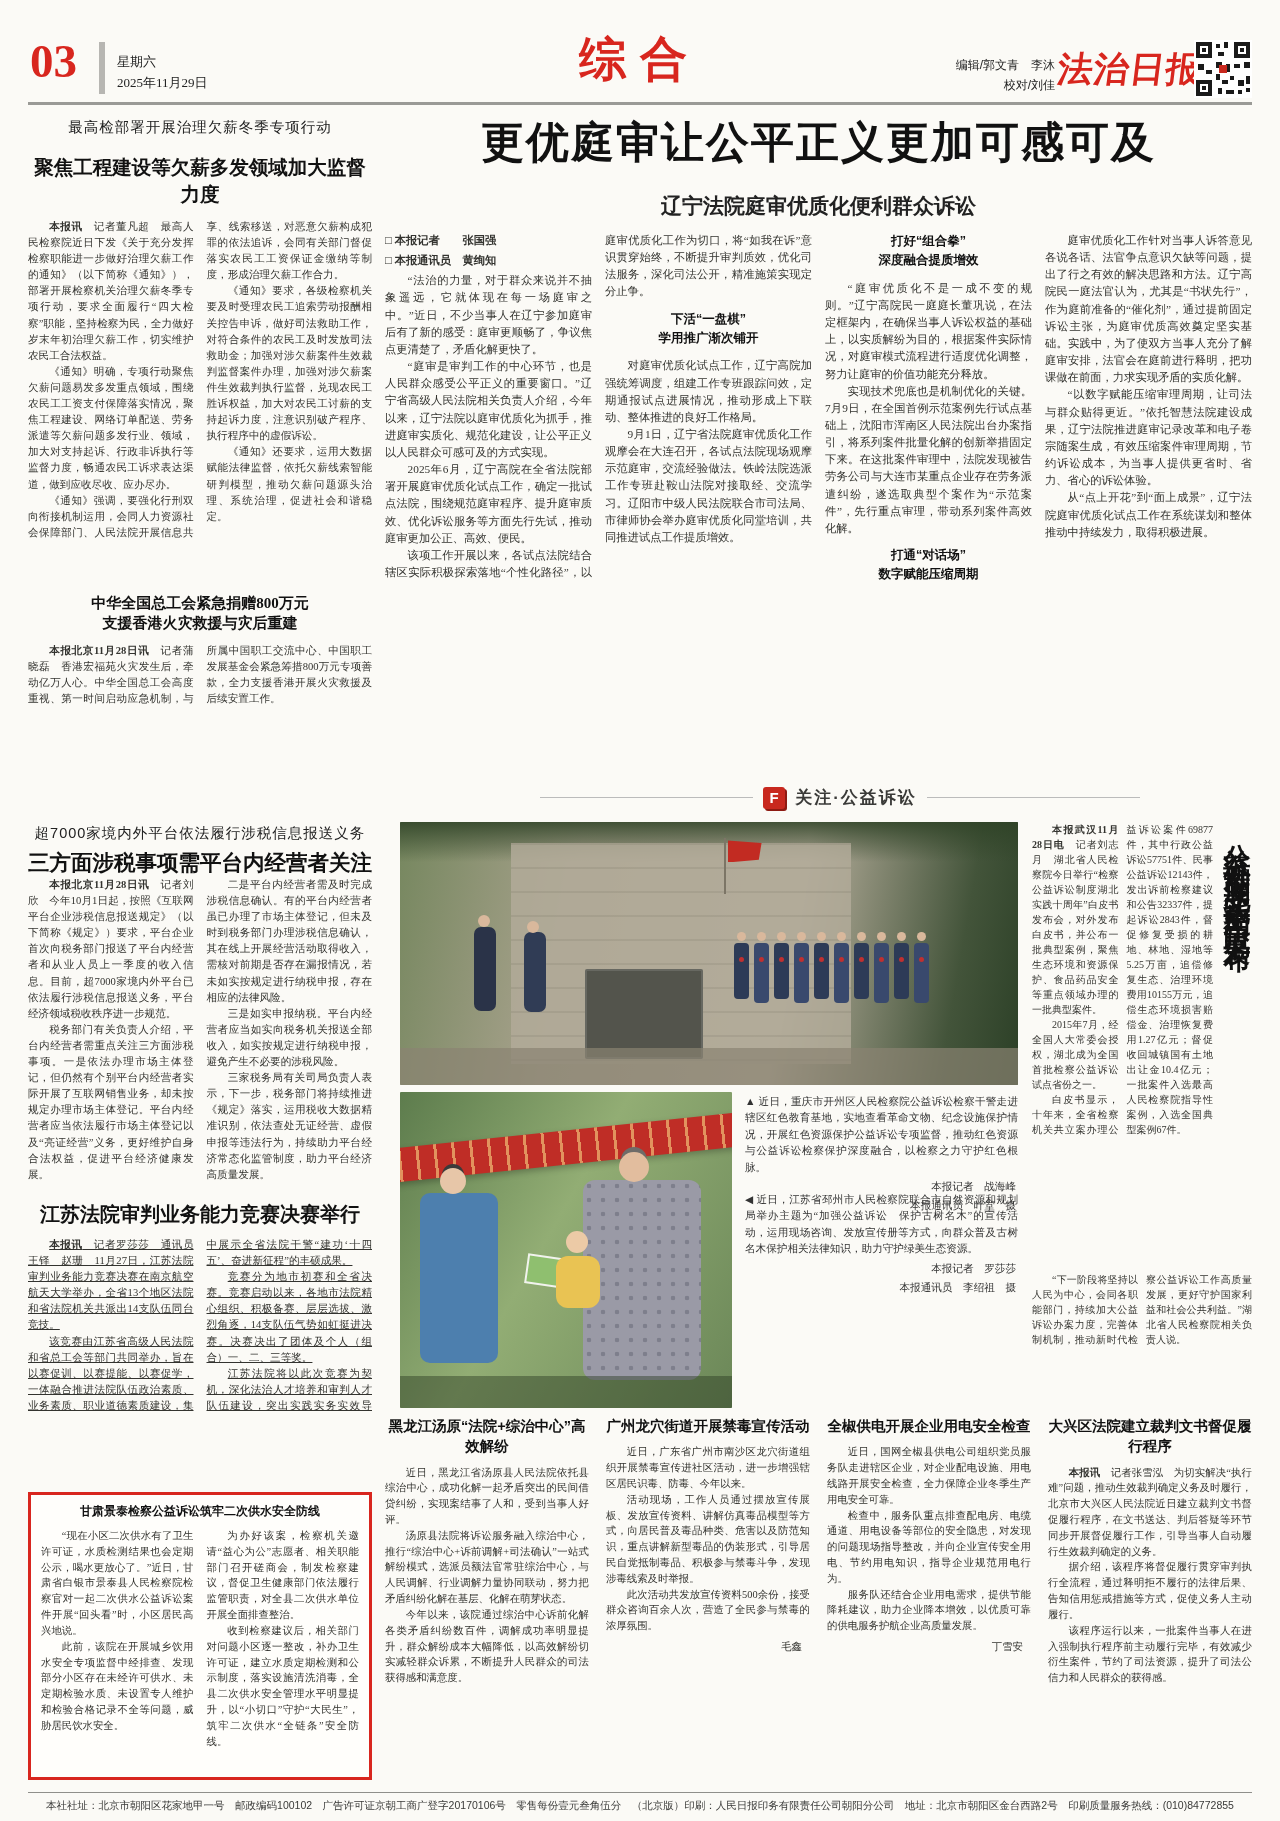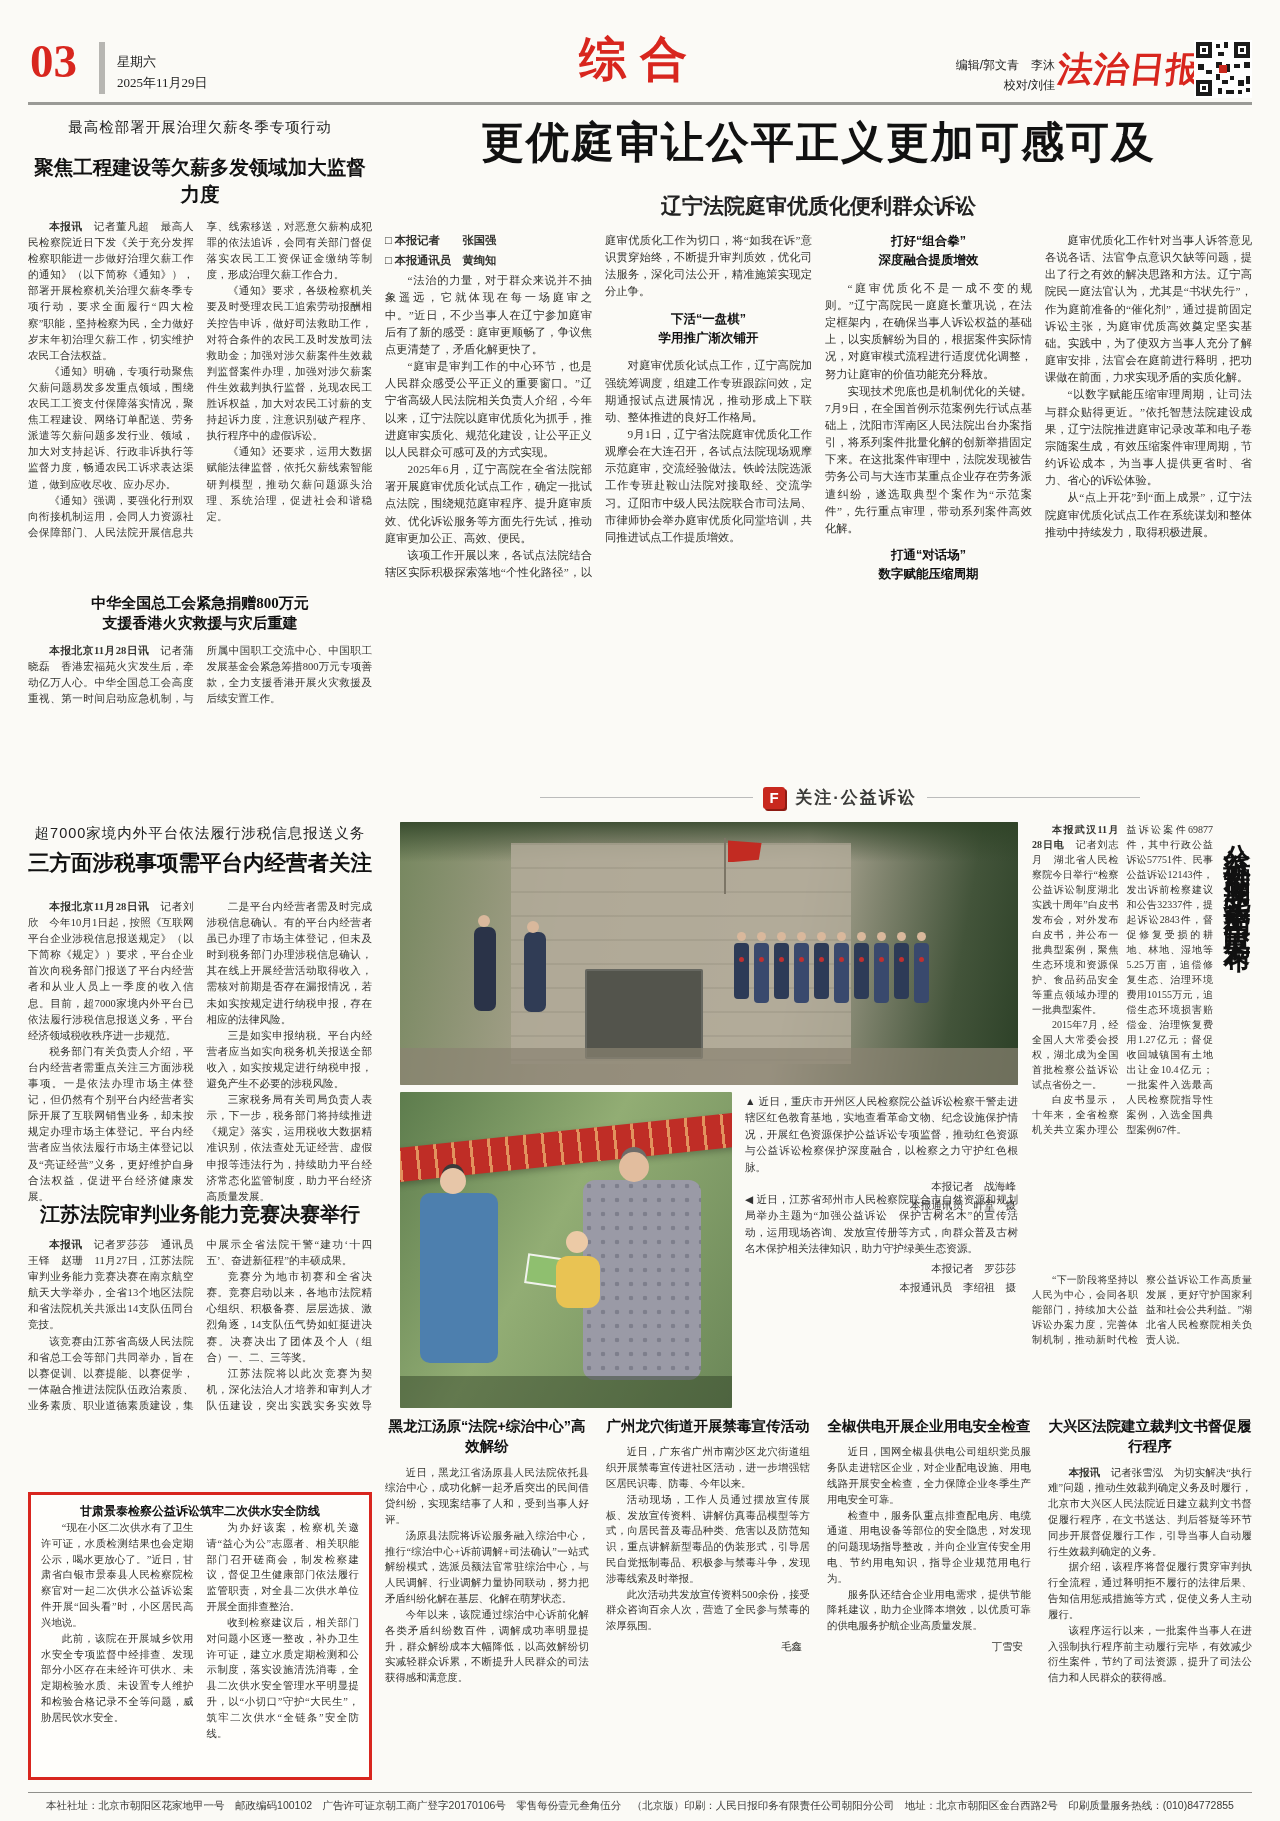--- a/index.html
+++ b/index.html
@@ -104,42 +104,42 @@
       <div>支援香港火灾救援与灾后重建</div>
     </div>
     <div class="cols cols2" style="height:66px;margin-top:9px;font-size:10.6px;">
         <p class="p"><b>本报北京11月28日讯</b>　记者蒲晓磊　香港宏福苑火灾发生后，牵动亿万人心。中华全国总工会高度重视、第一时间启动应急机制，与所属中国职工交流中心、中国职工发展基金会紧急筹措800万元专项善款，全力支援香港开展火灾救援及后续安置工作。</p>
       </div>
   </div>
 
   <div class="abs" style="left:28px;top:824px;width:344px;">
     <div class="kicker center">超7000家境内外平台依法履行涉税信息报送义务</div>
     <div class="hl-serif center" style="font-size:21.5px;margin-top:5px;">三方面涉税事项需平台内经营者关注</div>
-    <div class="cols cols2" style="height:362px;margin-top:22px;font-size:10.6px;">
+    <div class="cols cols2" style="height:362px;margin-top:0;font-size:10.6px;">
         <p class="p"><b>本报北京11月28日讯</b>　记者刘欣　今年10月1日起，按照《互联网平台企业涉税信息报送规定》（以下简称《规定》）要求，平台企业首次向税务部门报送了平台内经营者和从业人员上一季度的收入信息。目前，超7000家境内外平台已依法履行涉税信息报送义务，平台经济领域税收秩序进一步规范。</p>
         <p class="p">税务部门有关负责人介绍，平台内经营者需重点关注三方面涉税事项。一是依法办理市场主体登记，但仍然有个别平台内经营者实际开展了互联网销售业务，却未按规定办理市场主体登记。平台内经营者应当依法履行市场主体登记以及“亮证经营”义务，更好维护自身合法权益，促进平台经济健康发展。</p>
         <p class="p">二是平台内经营者需及时完成涉税信息确认。有的平台内经营者虽已办理了市场主体登记，但未及时到税务部门办理涉税信息确认，其在线上开展经营活动取得收入，需核对前期是否存在漏报情况，若未如实按规定进行纳税申报，存在相应的法律风险。</p>
         <p class="p">三是如实申报纳税。平台内经营者应当如实向税务机关报送全部收入，如实按规定进行纳税申报，避免产生不必要的涉税风险。</p>
         <p class="p">三家税务局有关司局负责人表示，下一步，税务部门将持续推进《规定》落实，运用税收大数据精准识别，依法查处无证经营、虚假申报等违法行为，持续助力平台经济常态化监管制度，助力平台经济高质量发展。</p>
       </div>
   </div>
 
   <div class="abs" style="left:28px;top:1201px;width:344px;">
     <div class="hl-serif center" style="font-size:20px;">江苏法院审判业务能力竞赛决赛举行</div>
-    <div class="cols cols2" style="height:178px;margin-top:9px;font-size:10.6px;">
+    <div class="cols cols2" style="height:178px;margin-top:9px;font-size:10.6px;text-decoration:underline;">
         <p class="p"><b>本报讯</b>　记者罗莎莎　通讯员王铎　赵珊　11月27日，江苏法院审判业务能力竞赛决赛在南京航空航天大学举办，全省13个地区法院和省法院机关共派出14支队伍同台竞技。</p>
         <p class="p">该竞赛由江苏省高级人民法院和省总工会等部门共同举办，旨在以赛促训、以赛提能、以赛促学，一体融合推进法院队伍政治素质、业务素质、职业道德素质建设，集中展示全省法院干警“建功‘十四五’、奋进新征程”的丰硕成果。</p>
         <p class="p">竞赛分为地市初赛和全省决赛。竞赛启动以来，各地市法院精心组织、积极备赛、层层选拔、激烈角逐，14支队伍气势如虹挺进决赛。决赛决出了团体及个人（组合）一、二、三等奖。</p>
         <p class="p">江苏法院将以此次竞赛为契机，深化法治人才培养和审判人才队伍建设，突出实践实务实效导向，分层分类专业化培训、实战化训练，不断夯实平安建设平安江苏和法治江苏的法治根基。</p>
       </div>
   </div>
 
   <div class="abs" style="left:28px;top:1492px;width:344px;height:288px;border:3px solid #d8261e;box-sizing:border-box;padding:8px 10px;background:#fffefb;">
     <div class="hl-sans center" style="font-size:12px;">甘肃景泰检察公益诉讼筑牢二次供水安全防线</div>
-    <div class="cols cols2" style="height:228px;margin-top:0;font-size:10.4px;">
+    <div class="cols cols2" style="height:228px;margin-top:8px;font-size:10.4px;">
         <p class="p">“现在小区二次供水有了卫生许可证，水质检测结果也会定期公示，喝水更放心了。”近日，甘肃省白银市景泰县人民检察院检察官对一起二次供水公益诉讼案件开展“回头看”时，小区居民高兴地说。</p>
         <p class="p">此前，该院在开展城乡饮用水安全专项监督中经排查、发现部分小区存在未经许可供水、未定期检验水质、未设置专人维护和检验合格记录不全等问题，威胁居民饮水安全。</p>
         <p class="p">为办好该案，检察机关邀请“益心为公”志愿者、相关职能部门召开磋商会，制发检察建议，督促卫生健康部门依法履行监管职责，对全县二次供水单位开展全面排查整治。</p>
         <p class="p">收到检察建议后，相关部门对问题小区逐一整改，补办卫生许可证，建立水质定期检测和公示制度，落实设施清洗消毒，全县二次供水安全管理水平明显提升，以“小切口”守护“大民生”，筑牢二次供水“全链条”安全防线。</p>
       </div>
   </div>
 
   <div class="abs hl-sans center" style="left:385px;top:114px;width:867px;font-size:43px;letter-spacing:2px;">更优庭审让公平正义更加可感可及</div>
   <div class="abs center" style="left:385px;top:192px;width:867px;font-size:21px;font-weight:bold;color:#222;font-family:'Liberation Serif',serif;">辽宁法院庭审优质化便利群众诉讼</div>
   <div class="abs cols cols4" style="left:385px;top:232px;width:867px;height:538px;font-size:11.3px;">

